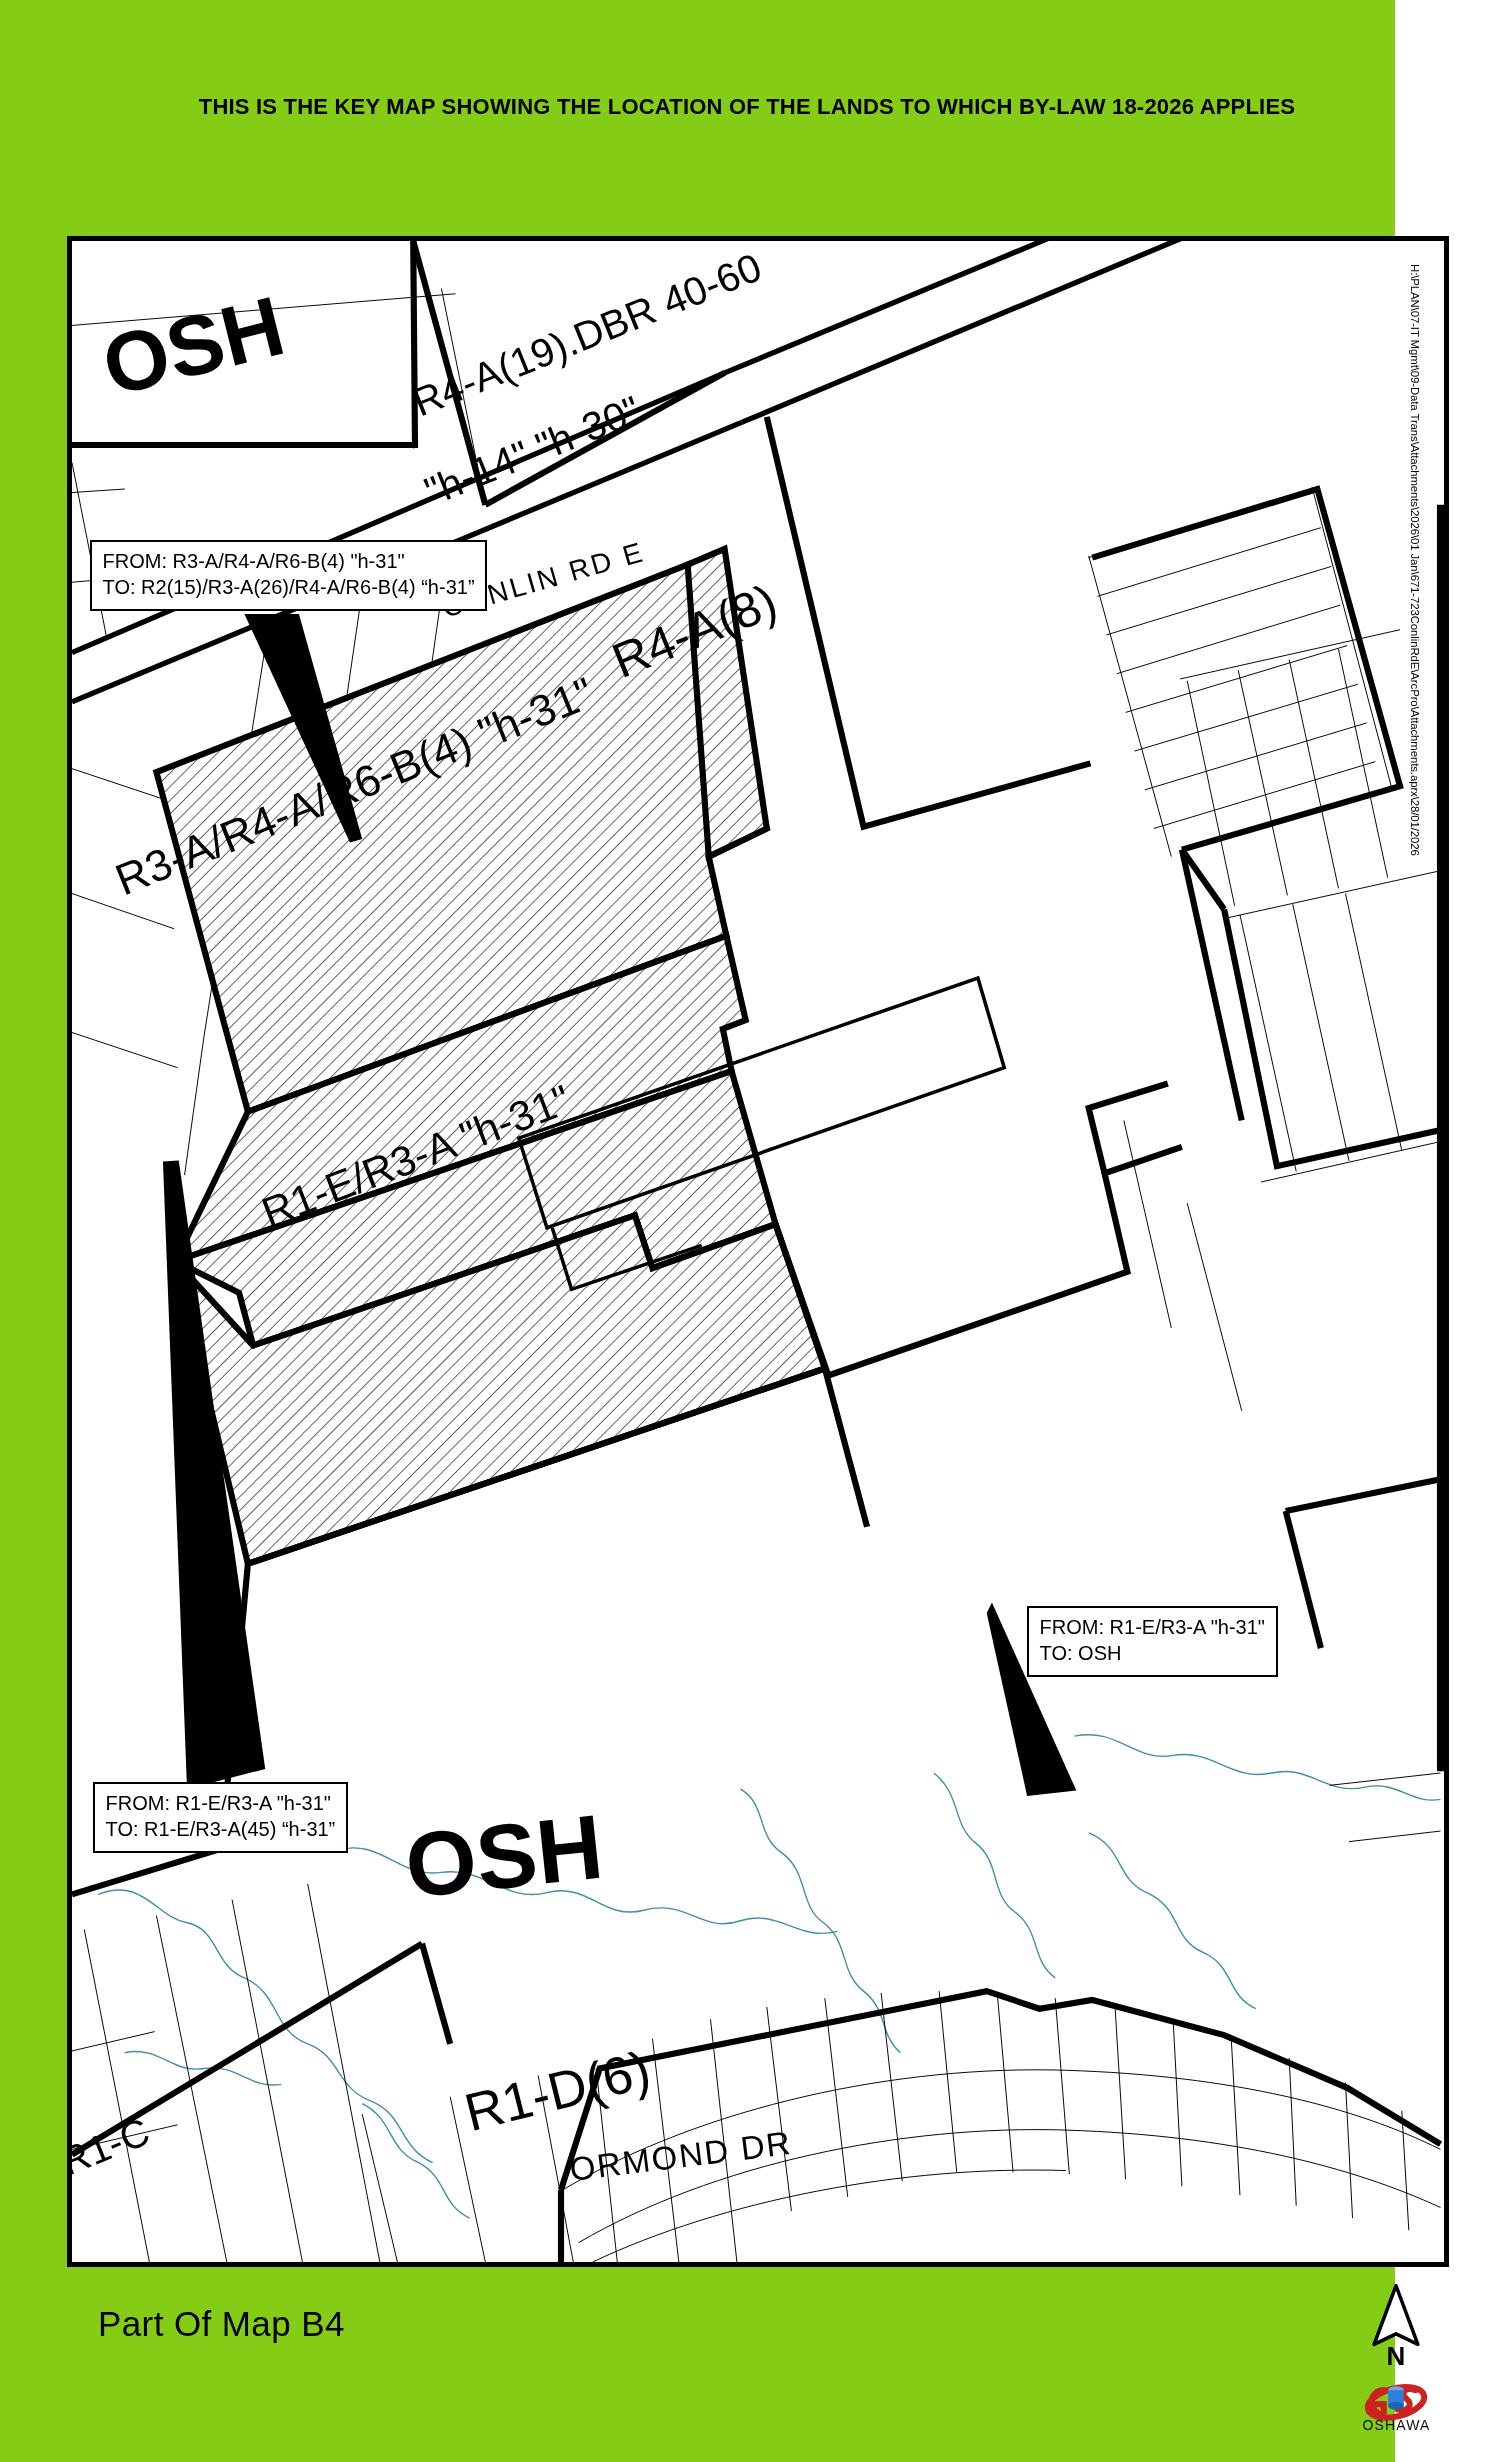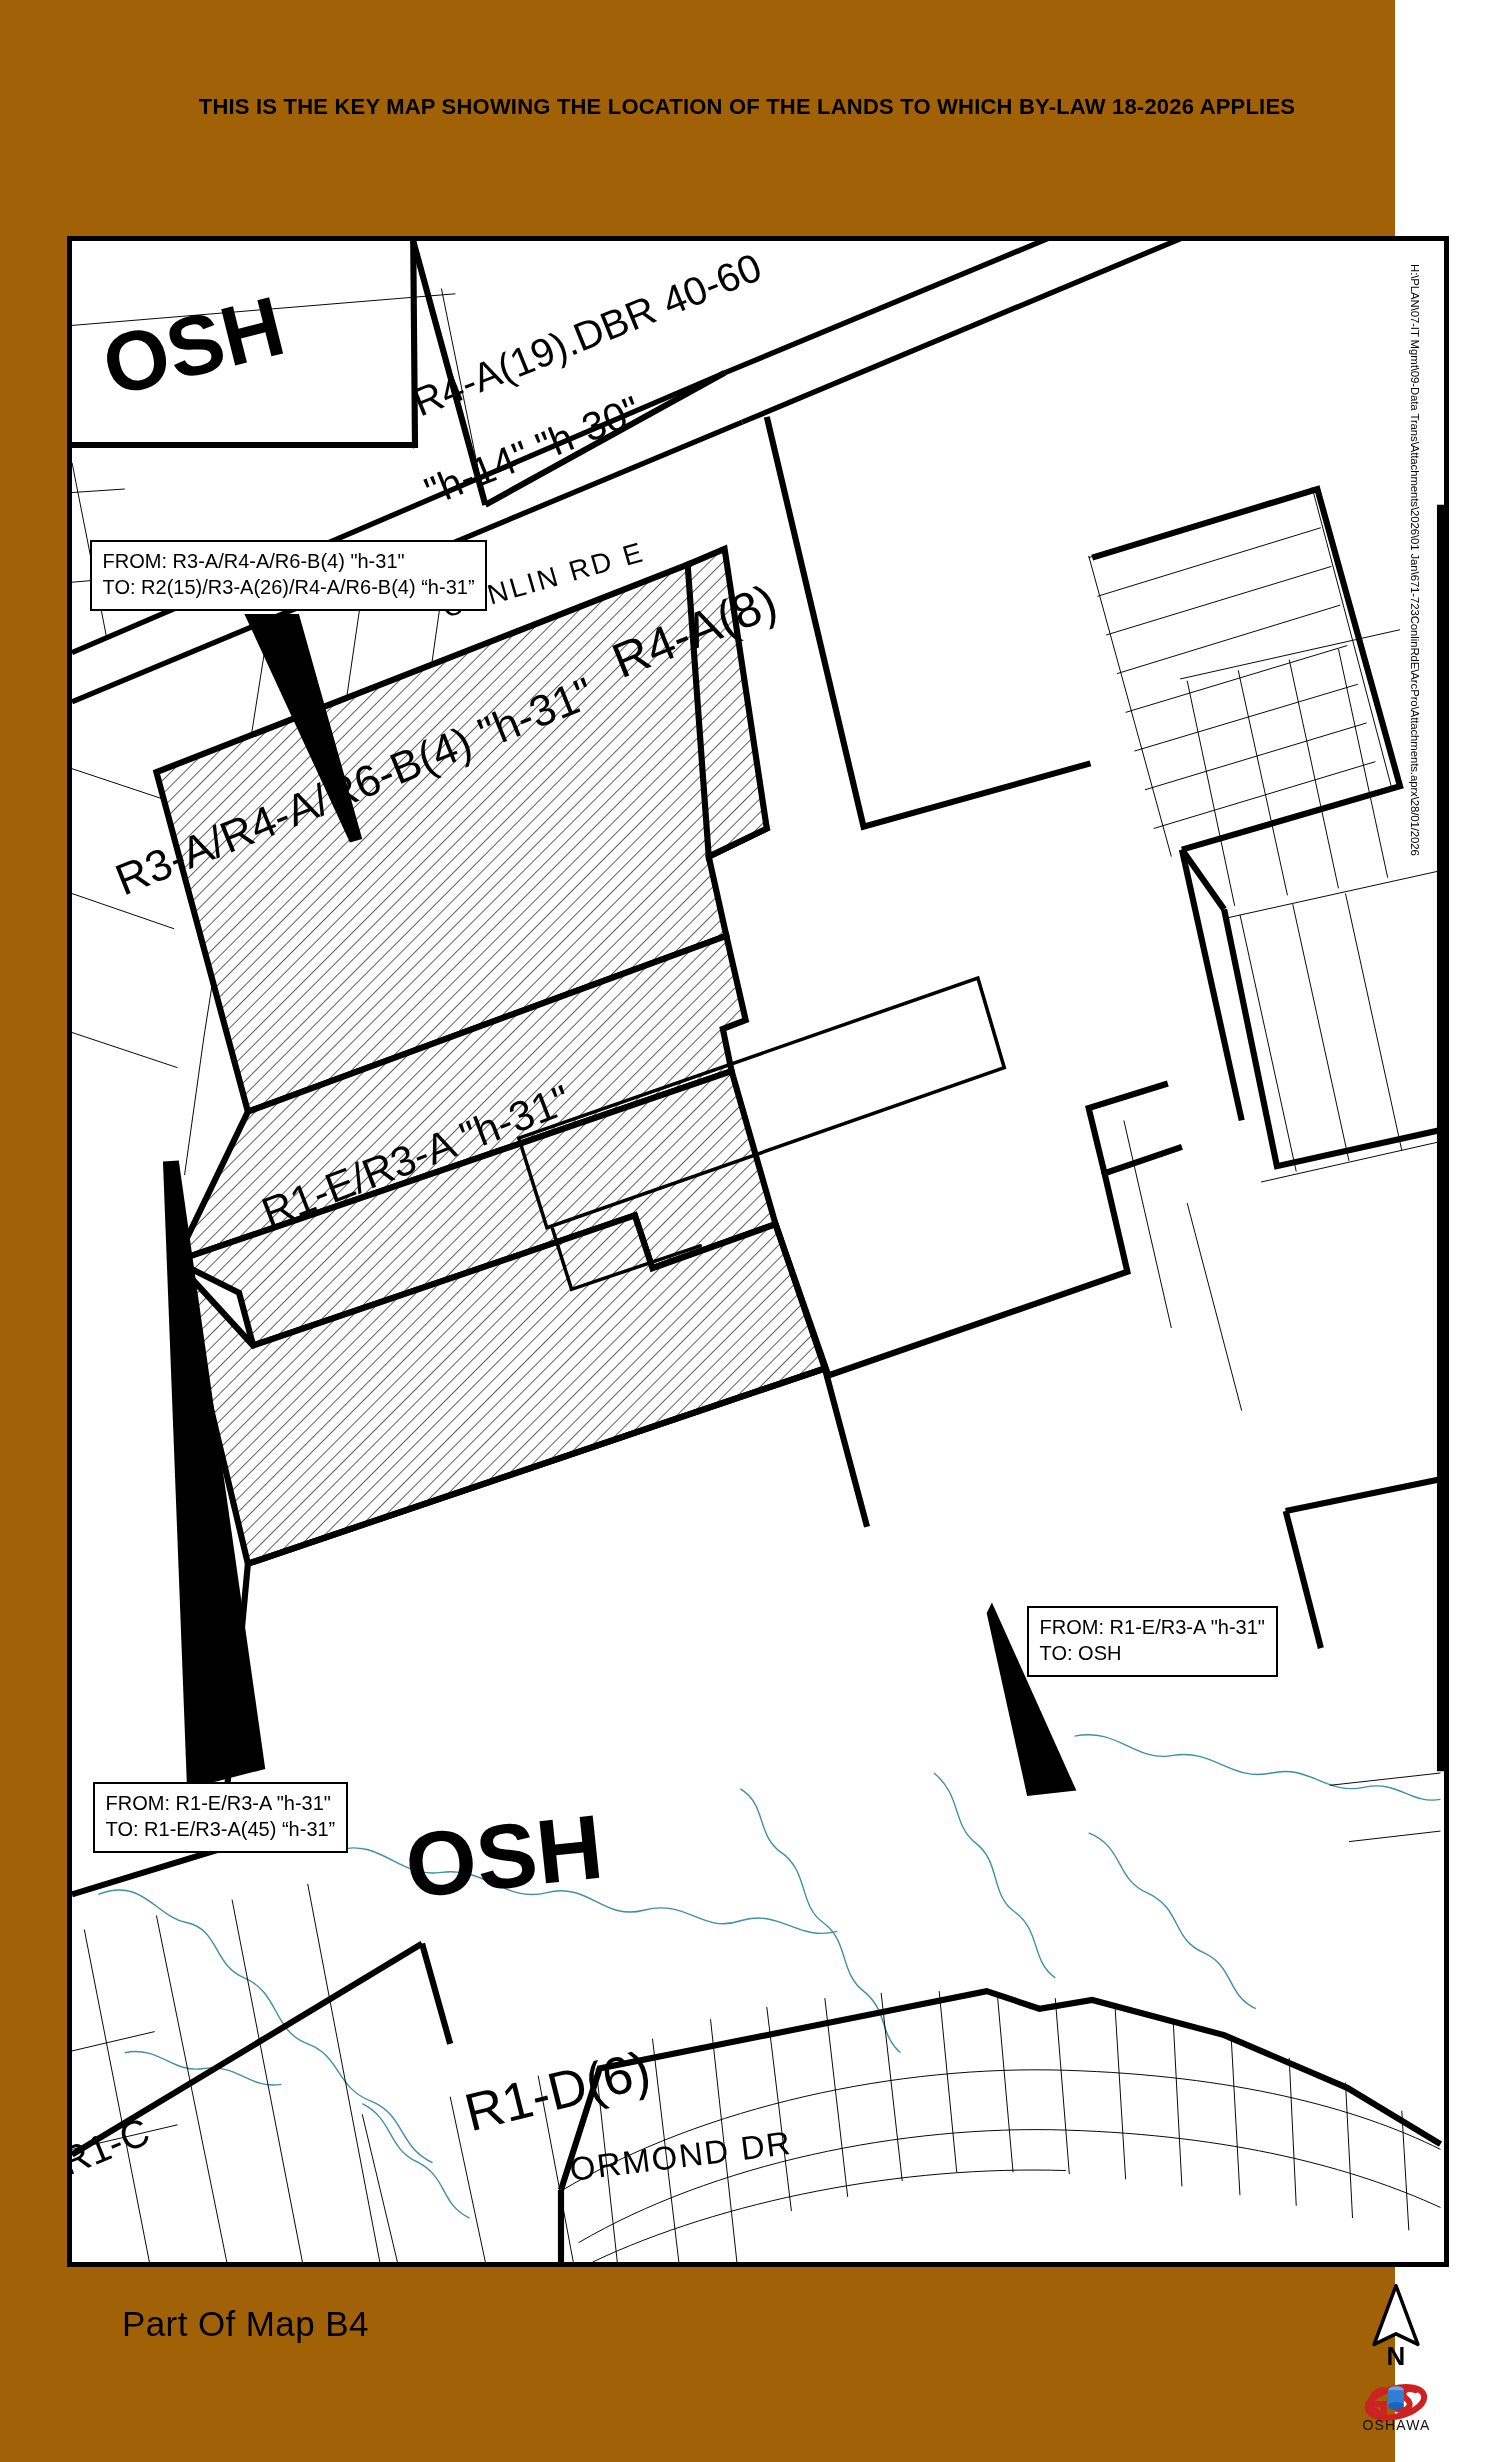--- a/index.html
+++ b/index.html
@@ -5,21 +5,21 @@
   * { box-sizing: border-box; margin: 0; padding: 0; }
   html, body {
     width: 1495px; height: 2462px;
     background: #ffffff;
     font-family: "Liberation Sans", sans-serif;
     overflow: hidden;
   }
   #page {
     position: relative;
     width: 1395px; height: 2462px;
-    background: #a16207;
+    background: #84cc16;
   }
 
   
   .header-title {
     position: absolute;
     left: 70px; top: 92px;
     width: 1354px;
     text-align: center;
     font-size: 22px;
     font-weight: bold;
@@ -43,21 +43,20 @@
     width: 100%; height: 100%;
   }
 
   
   .footer-label {
     position: absolute;
     left: 98px; top: 2304px;
     font-size: 35px;
     color: #000;
     letter-spacing: 0.4px;
-    margin-left: 24px;
   }
 
   
   .north-arrow {
     position: absolute;
     left: 1368px; top: 2283px;
     width: 56px; height: 65px;
   }
   .north-letter {
     position: absolute;

